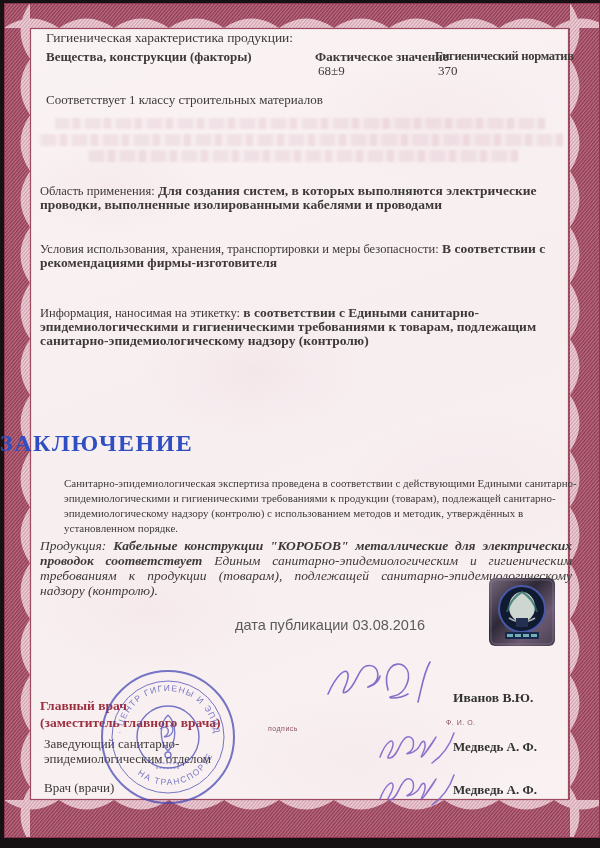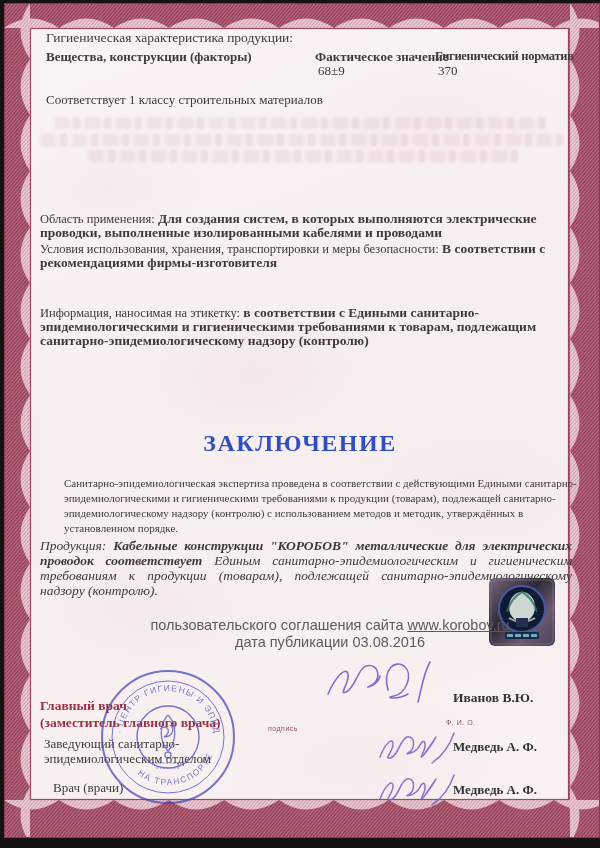--- a/index.html
+++ b/index.html
@@ -27,41 +27,41 @@
   .sub{left:46px;top:63px;width:278px;font-size:13px;line-height:14px;}
   .val2{left:318px;top:63px;font-size:13px;}
   .val3{left:438px;top:63px;font-size:13px;}
   .note{left:46px;top:92px;font-size:13px;}
   .ghost{position:absolute;filter:blur(.8px);transform:scaleX(-1);
     background:repeating-linear-gradient(90deg,rgba(186,120,140,.16) 0 7px,rgba(186,120,140,.04) 7px 11px,rgba(186,120,140,.12) 11px 26px,rgba(186,120,140,.03) 26px 31px);}
   .g1{left:55px;top:118px;width:490px;height:11px;}
   .g2{left:38px;top:134px;width:525px;height:12px;}
   .g3{left:88px;top:150px;width:430px;height:12px;}
   .field{font-size:13.5px;line-height:14px;}
-  .f1{left:40px;top:184px;width:530px;margin-top:28px;}
+  .f1{left:40px;top:184px;width:530px;}
   .f2{left:40px;top:242px;width:530px;}
   .f3{left:40px;top:306px;width:530px;}
-  .concl-head{left:0;right:0;top:430px;text-align:center;font-size:24px;font-weight:bold;
+  .concl-head{left:0;right:0;top:430px;font-size:24px;font-weight:bold;
     color:#2e4ec2;letter-spacing:1.5px;}
   .concl-par{left:40px;top:476px;width:532px;font-size:11px;line-height:15px;margin-left:24px;}
   .prod{left:40px;top:538px;width:532px;font-size:13.5px;line-height:15px;text-align:justify;font-style:italic;}
   .copy{left:140px;top:617px;width:380px;text-align:center;
     font-family:"Liberation Sans",sans-serif;font-size:14.5px;line-height:16.5px;color:#5b5b5b;}
   .copy .site{text-decoration:underline;}
   .name{font-size:13.5px;font-weight:bold;color:#333;}
   .n-ivanov{left:453px;top:690px;}
   .n-med1{left:453px;top:739px;font-size:13px;}
   .n-med2{left:453px;top:782px;font-size:13px;}
   .chief{left:40px;top:697px;font-size:13.5px;font-weight:bold;color:#9c2f3f;line-height:17px;}
   .cap{font-size:7px;color:#8a5560;letter-spacing:.5px;font-family:"Liberation Sans",sans-serif;}
   .cap-sig{left:268px;top:725px;}
   .cap-fio{left:446px;top:719px;}
   .pos{font-size:13px;line-height:15px;color:#3d3a38;}
   .pos1{left:44px;top:736px;width:245px;}
-  .pos2{left:44px;top:780px;margin-left:9px;}
+  .pos2{left:44px;top:780px;}
   .sig{position:absolute;}
   .sig1{left:322px;top:656px;}
   .sig2{left:376px;top:727px;}
   .sig3{left:376px;top:769px;}
   .stamp-round{left:98px;top:667px;opacity:.82;}
   .holo{left:489px;top:578px;}
 </style>
 </head>
 <body>
 
@@ -135,21 +135,20 @@
       <path d="M20 40 Q33 48 46 40" fill="none" stroke="#cfd8d2" stroke-width="2" opacity=".8"></path>
       <rect x="27" y="40" width="12" height="9" fill="#24304f"></rect>
       <rect x="16" y="54" width="34" height="7" rx="1" fill="#15284f"></rect>
       <rect x="18" y="56" width="6" height="3" fill="#8fd0c8" opacity=".8"></rect>
       <rect x="26" y="56" width="6" height="3" fill="#8fd0c8" opacity=".8"></rect>
       <rect x="34" y="56" width="6" height="3" fill="#8fd0c8" opacity=".8"></rect>
       <rect x="42" y="56" width="6" height="3" fill="#8fd0c8" opacity=".8"></rect>
     </svg>
 
     <div class="abs copy">
-      <div><span>пользовательского соглашения сайта </span><span class="site">www.korobov.ru</span></div>
       <div>дата публикации 03.08.2016</div>
     </div>
 
     <svg class="sig sig1" width="130" height="52" viewBox="0 0 130 52">
       <g fill="none" stroke="#7b5ec6" stroke-width="1.6" stroke-linecap="round" opacity=".9">
         <path d="M6 38 C14 20 24 10 26 18 C28 26 16 40 24 36 C34 31 36 12 44 10 C58 6 60 26 48 30 C40 33 56 30 58 20"></path>
         <path d="M66 34 C60 12 74 4 82 10 C92 18 84 38 72 40 C60 42 76 44 86 38"></path>
         <path d="M96 46 C100 30 102 16 108 6"></path>
       </g>
     </svg>

